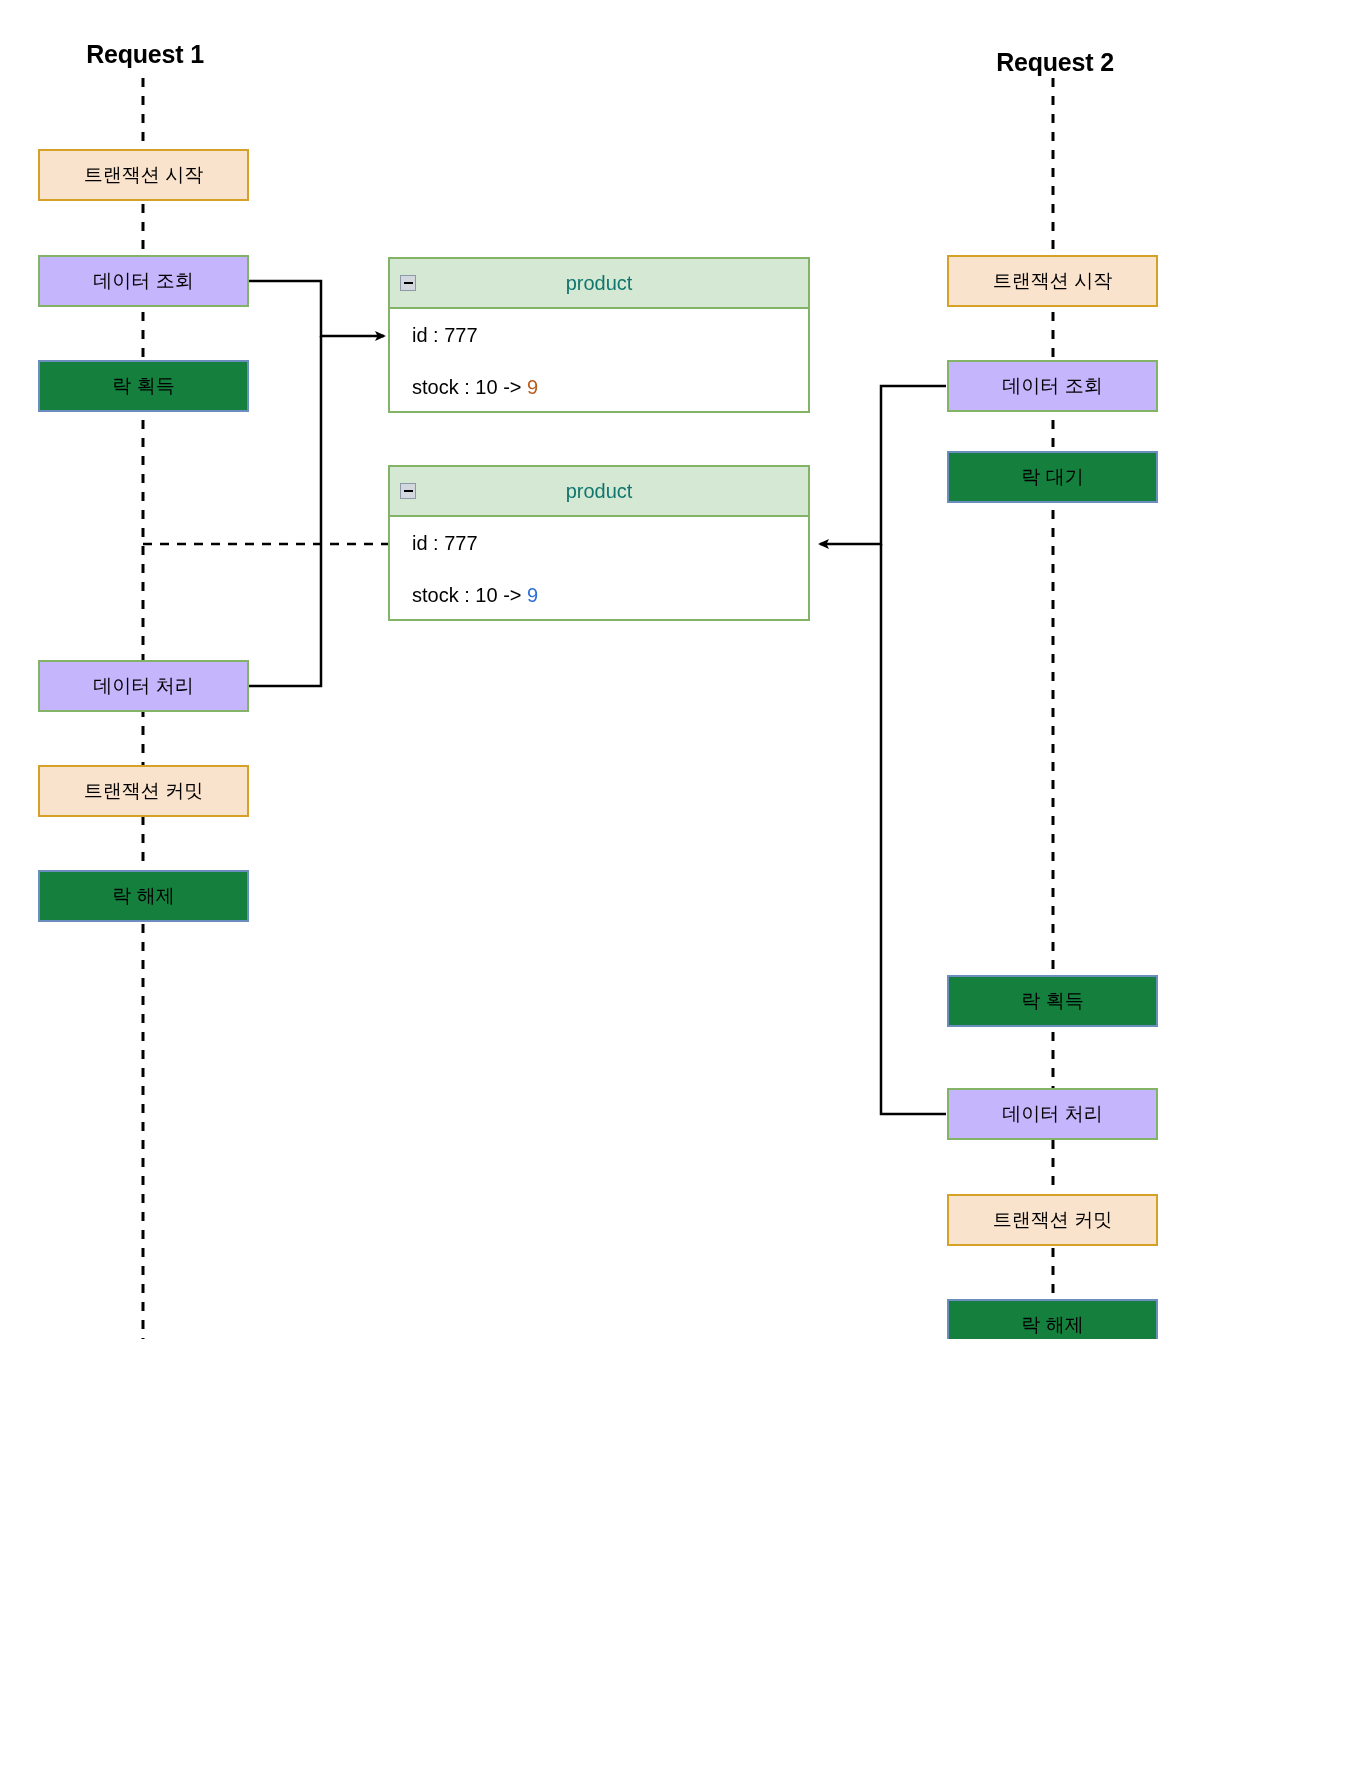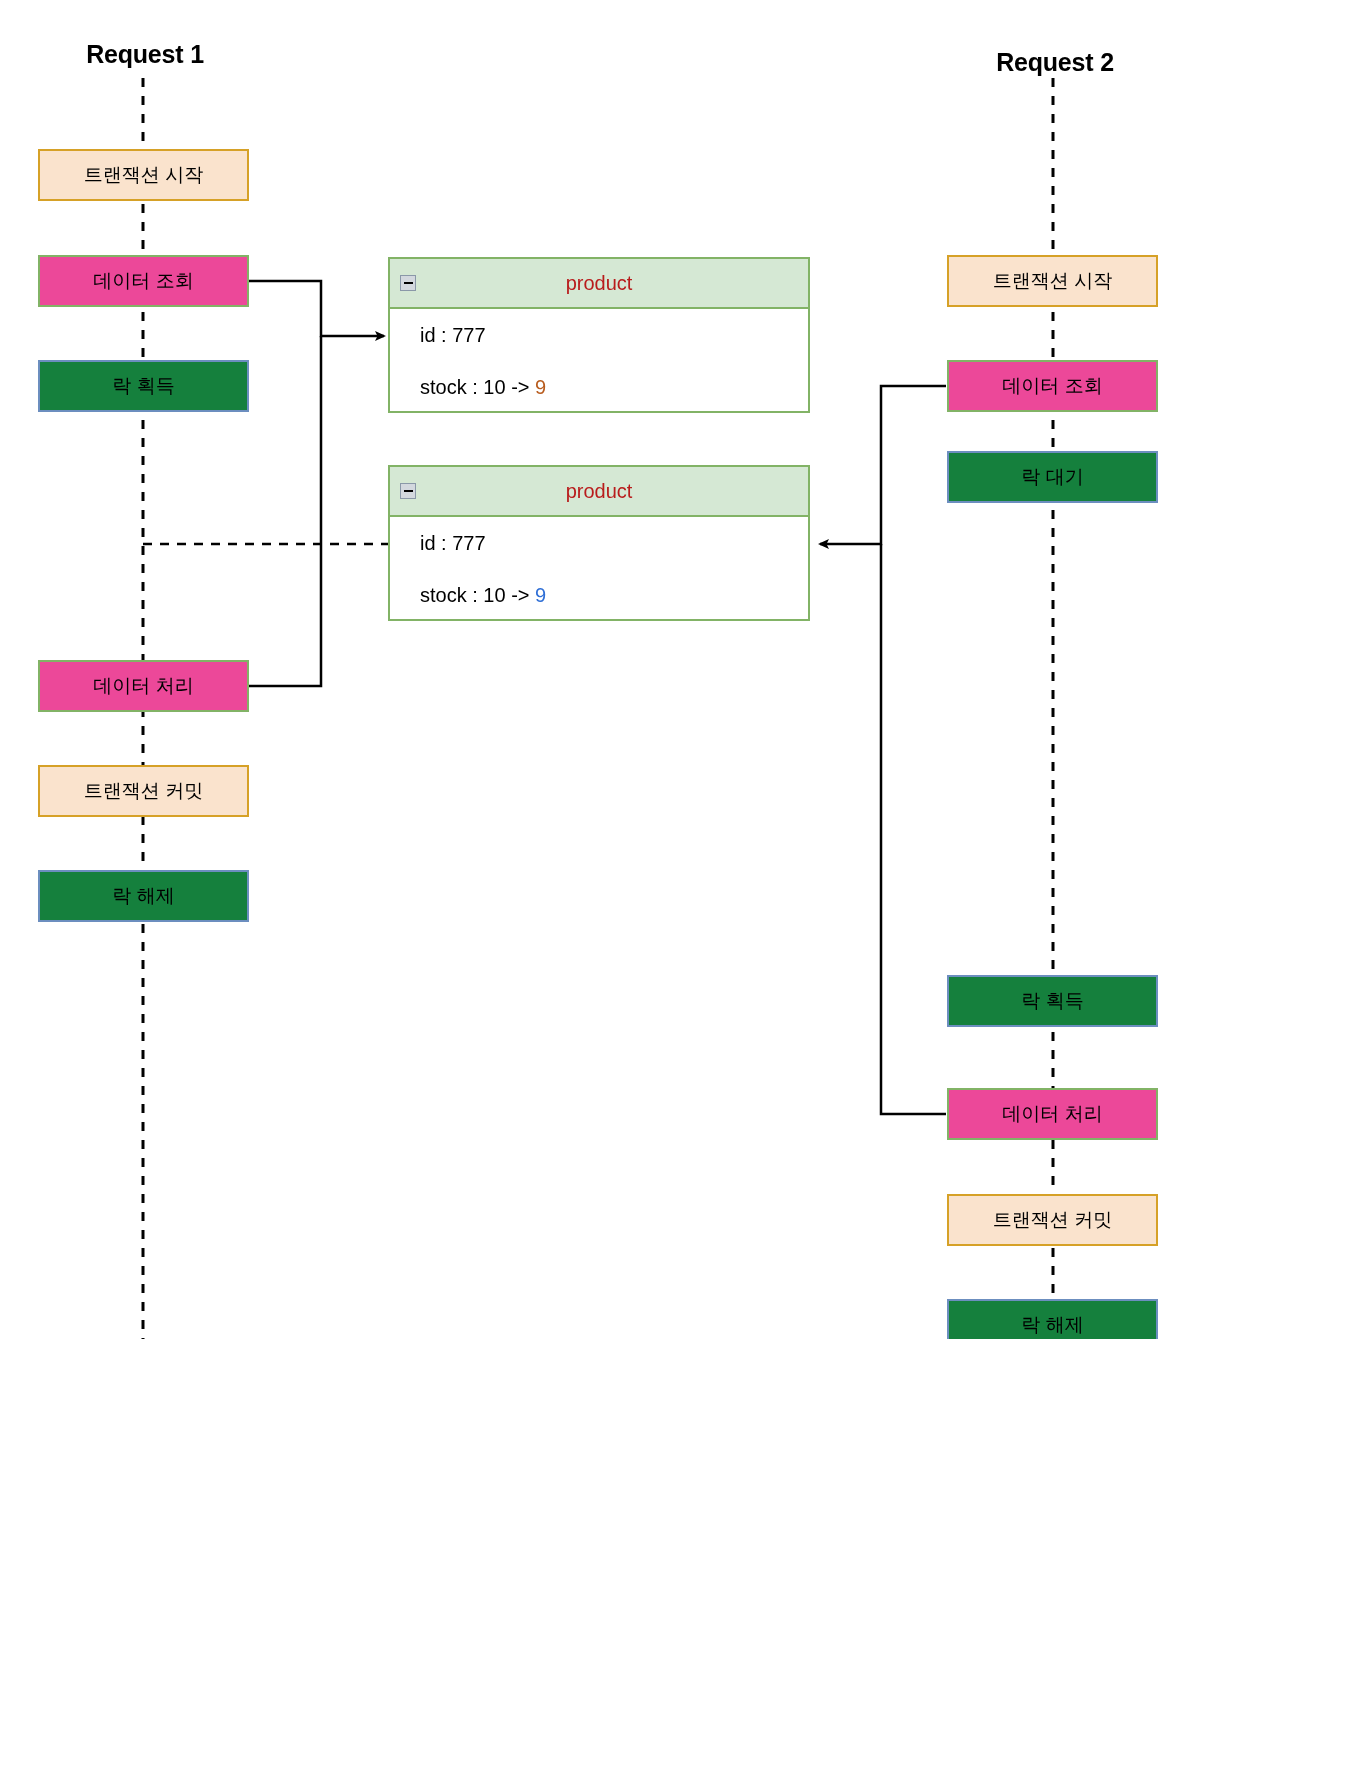--- a/index.html
+++ b/index.html
@@ -37,38 +37,38 @@
     align-items: center;
     justify-content: center;
     font-size: 19px;
     color: #000000;
     border-width: 2px;
     border-style: solid;
     text-align: center;
     white-space: nowrap;
   }
   .node.orange { background: #fae3cd; border-color: #d6a127; }
-  .node.green  { background: #ec4899; border-color: #82b366; }
+  .node.green  { background: #c4b5fd; border-color: #82b366; }
   .node.blue   { background: #15803d; border-color: #6c8ebf; text-align: center; }
 
   .entity {
     position: absolute;
     border: 2px solid #82b366;
     background: #ffffff;
   }
   .entity-head {
     position: relative;
     height: 50px;
     background: #d5e8d4;
     border-bottom: 2px solid #82b366;
     display: flex;
     align-items: center;
     justify-content: center;
     font-size: 20px;
-    color: #b91c1c;
+    color: #0f766e;
   }
   .collapse-icon {
     position: absolute;
     left: 10px;
     top: 50%;
     transform: translateY(-50%);
     width: 16px;
     height: 16px;
     border: 1px solid #8a98a8;
     background: #d3d8de;
@@ -82,21 +82,21 @@
     height: 2px;
     background: #000000;
   }
   .entity-body {
     padding: 0;
   }
   .entity-row {
     height: 52px;
     display: flex;
     align-items: center;
-    padding-left: 30px;
+    padding-left: 22px;
     font-size: 20px;
     color: #000000;
     white-space: pre;
   }
   .val-orange { color: #b85c1e; }
   .val-blue   { color: #2f6fd6; }
 </style>
 </head>
 <body>
 

